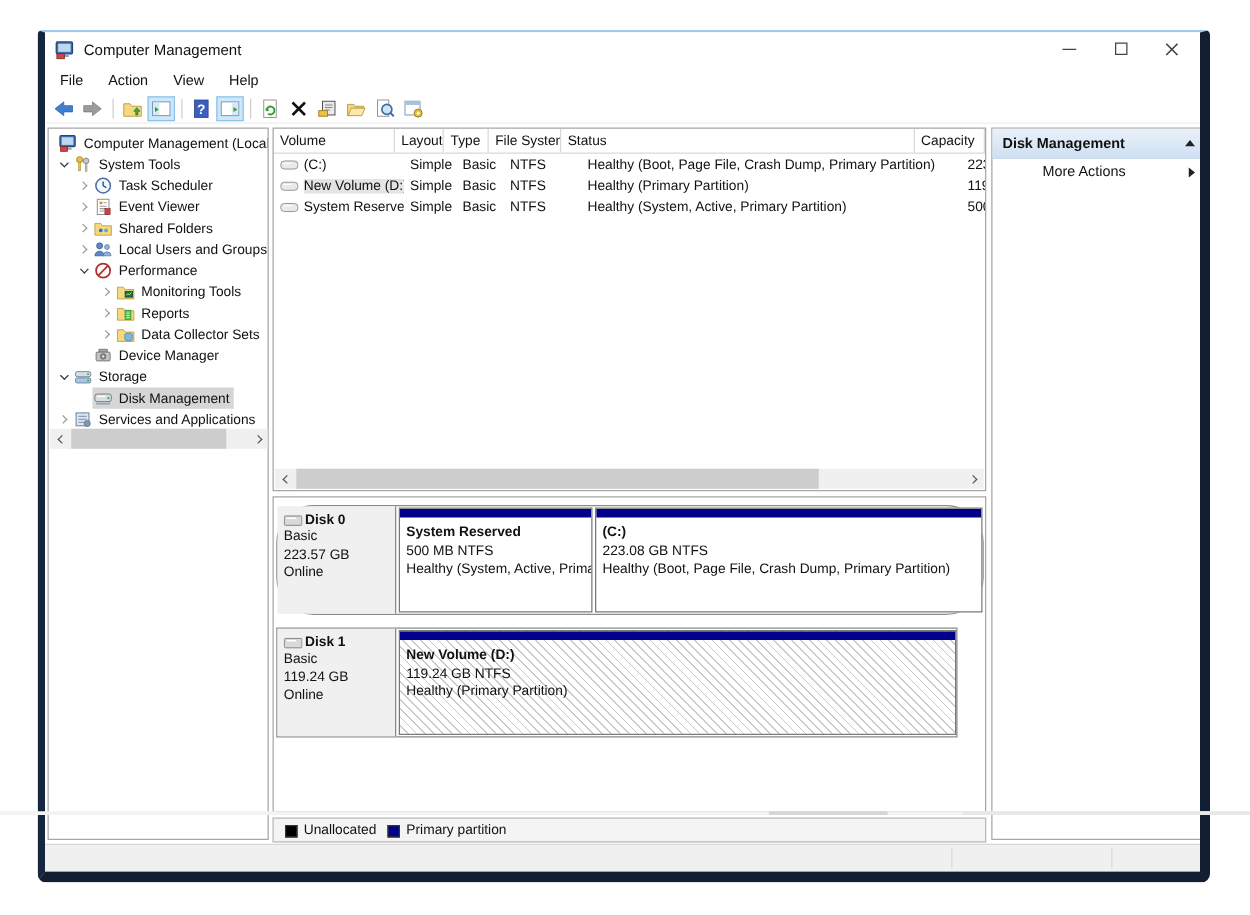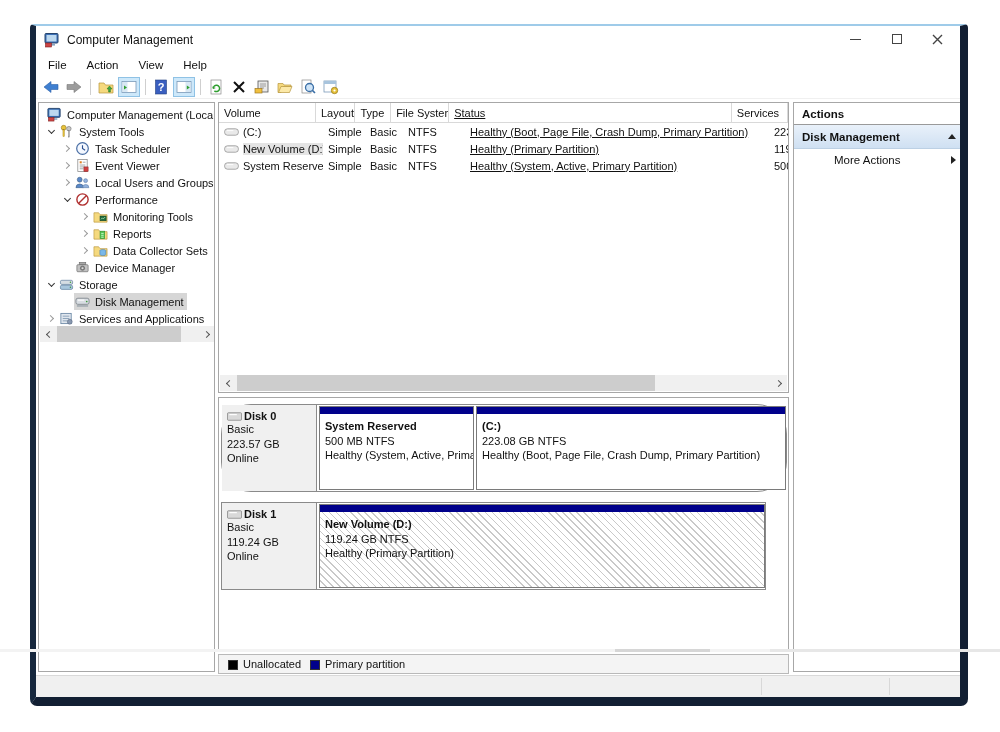--- a/index.html
+++ b/index.html
@@ -63,21 +63,21 @@
   .hs-btn { width:16px; height:16px; display:flex; align-items:center; justify-content:center; flex:0 0 16px; }
   .hs-ch { width:5px; height:5px; border-right:1.4px solid #555; border-bottom:1.4px solid #555; }
   .hs-ch.l { transform:rotate(135deg); margin-left:2px; } .hs-ch.r { transform:rotate(-45deg); margin-right:2px; }
   .hs-thumb { position:absolute; top:0; height:16px; background:#cdcdcd; }
 
   
   .vl-header { display:flex; height:20px; border-bottom:1px solid #d9d9d9; font-size:11px; color:#111; align-items:center; }
   .vl-hcell { height:100%; display:flex; align-items:center; padding-left:5px; border-right:1px solid #d9d9d9; overflow:hidden; white-space:nowrap; }
   .vl-row { display:flex; height:17px; align-items:center; font-size:11px; color:#111; white-space:nowrap; }
   .vl-cell { padding-left:5px; overflow:hidden; white-space:nowrap; flex-shrink:0; display:flex; align-items:center; }
-  .c0{width:104px;} .c1{width:42px;} .c2{width:38px;} .c3{width:62px;} .c4{width:304px;text-decoration:underline;} .c5{width:60px;}
+  .c0{width:104px;} .c1{width:42px;} .c2{width:38px;} .c3{width:62px;} .c4{width:304px;} .c5{width:60px;}
   .vol-name.sel { background:#e4e4e4; }
   .vol-ico { margin-right:4px; flex:0 0 15px; }
   .list-hscroll { position:absolute; left:1px; right:1px; bottom:1px; }
 
   
   .drow { position:absolute; border:1px solid #8a8a8a; background:#fff; }
   .dlabel { position:absolute; left:0; top:0; width:95px; height:100%; background:#f0f0f0; border-right:1px solid #8a8a8a; padding:5px 0 0 5px; font-size:11px; color:#111; }
   .dlabel .dname { font-weight:bold; display:flex; align-items:center; }
   .dlabel .dline { line-height:14.5px; }
   .part { position:absolute; top:1px; height:84px; border:1px solid #7a7a7a; background:#fff; overflow:hidden; }
@@ -276,20 +276,33 @@
               <svg class="ticon" viewBox="0 0 16 16">
                 <rect x="3" y="1.5" width="10" height="13" fill="#fff" stroke="#888" stroke-width="0.8"></rect>
                 <rect x="5" y="3.5" width="2.2" height="2.2" fill="#e08020"></rect>
                 <path d="M8.2 4.5 h3 M5 7.5 h6 M5 9.5 h6 M5 11.5 h4" stroke="#999" stroke-width="0.9"></path>
                 <rect x="9.5" y="9.5" width="4.5" height="5" fill="#d04040" stroke="#802020" stroke-width="0.5"></rect>
               </svg>
               <span>Event Viewer</span>
             </span>
           </div>
 
+          <div class="trow lvl2">
+            <span class="exp">
+                <span class="chev"></span>
+              </span>
+            <span class="item-body">
+              <svg class="ticon" viewBox="0 0 16 16">
+                <path d="M1 4 h5 l1.5 2 H15 v8 H1 Z" fill="#f5d97e" stroke="#b8963e" stroke-width="0.7"></path>
+                <circle cx="6" cy="10" r="1.6" fill="#3a6fd0"></circle>
+                <circle cx="10.5" cy="10" r="1.6" fill="#6a9fe0"></circle>
+              </svg>
+              <span>Shared Folders</span>
+            </span>
+          </div>
 
           <div class="trow lvl2">
             <span class="exp">
                 <span class="chev"></span>
               </span>
             <span class="item-body">
               <svg class="ticon" viewBox="0 0 16 16">
                 <circle cx="5" cy="5" r="2.6" fill="#5a88c8" stroke="#33567e" stroke-width="0.6"></circle>
                 <path d="M1 13.5 a4 4 0 0 1 8 0 Z" fill="#5a88c8" stroke="#33567e" stroke-width="0.6"></path>
                 <circle cx="11.3" cy="6" r="2.1" fill="#93b2dd" stroke="#5577a5" stroke-width="0.6"></circle>
@@ -422,21 +435,21 @@
         </div>
       </div>
 
       <div class="pane list-pane">
         <div class="vl-header">
           <div class="vl-hcell c0">Volume</div>
           <div class="vl-hcell c1">Layout</div>
           <div class="vl-hcell c2">Type</div>
           <div class="vl-hcell c3">File System</div>
           <div class="vl-hcell c4">Status</div>
-          <div class="vl-hcell c5">Services</div>
+          <div class="vl-hcell c5">Capacity</div>
         </div>
 
         <div class="vl-row">
           <div class="vl-cell c0">
             <svg class="vol-ico" width="15" height="12" viewBox="0 0 16 13">
                 <rect x="0.5" y="3" width="15" height="7" rx="3.2" fill="#e9e9e9" stroke="#8f8f8f" stroke-width="0.8"></rect>
                 <path d="M3 5 h7" stroke="#fff" stroke-width="1"></path>
               </svg>
             <span class="vol-name">(C:)</span>
           </div>
@@ -551,21 +564,20 @@
           <span class="leg-swatch" style="background: rgb(0, 0, 0);"></span>
           <span>Unallocated</span>
         </div>
         <div class="leg-item">
           <span class="leg-swatch" style="background: rgb(0, 0, 139);"></span>
           <span>Primary partition</span>
         </div>
       </div>
 
       <div class="pane actions-pane">
-        <div class="act-title">Actions</div>
         <div class="act-group">
           <span class="lbl">Disk Management</span>
           <span class="tri-up"></span>
         </div>
         <div class="act-more">
           <span class="lbl">More Actions</span>
           <span class="tri-right"></span>
         </div>
       </div>
 

